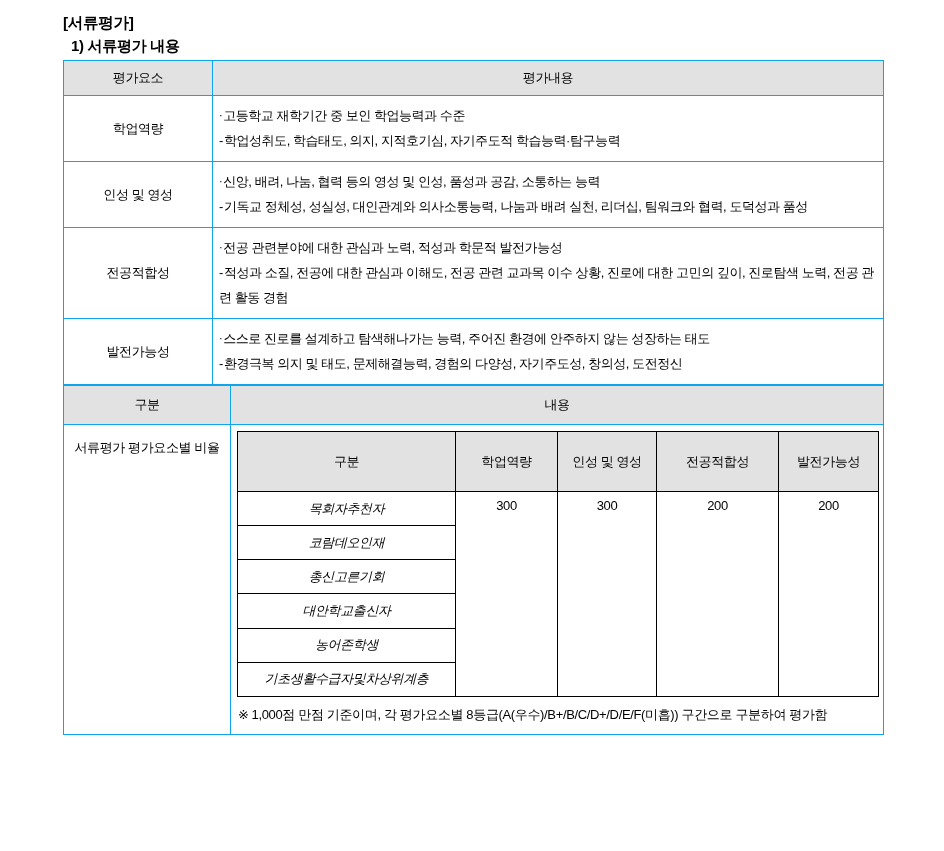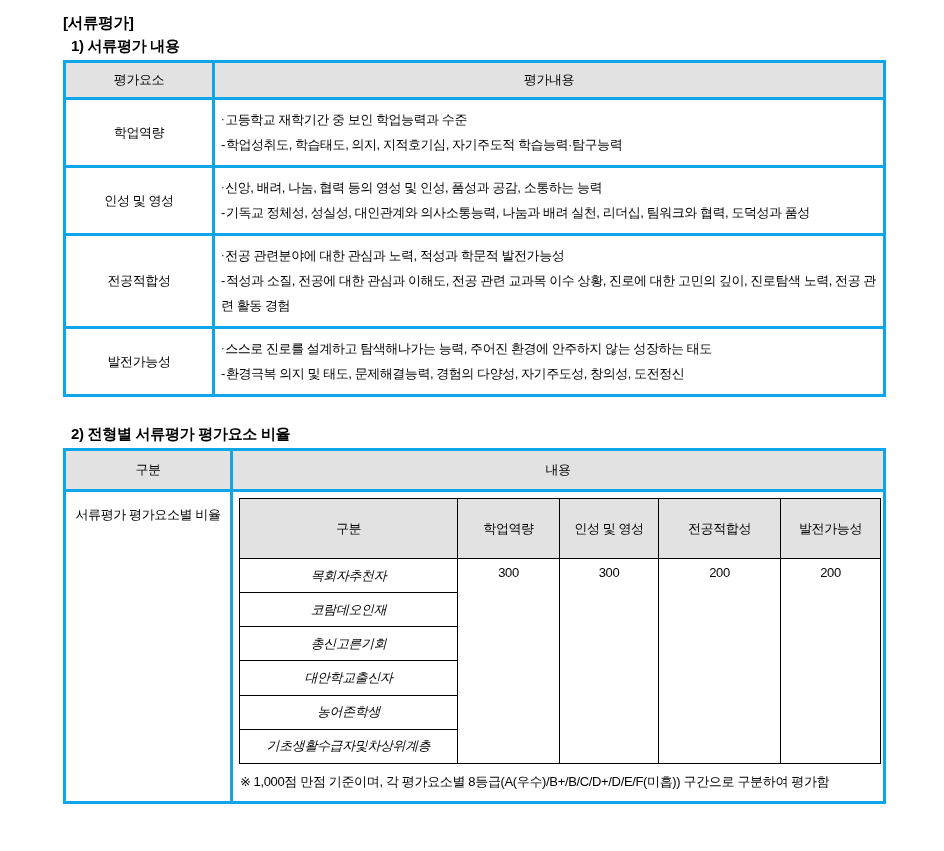--- a/index.html
+++ b/index.html
@@ -42,21 +42,21 @@
   }
 
   
   table.doc {
     border-collapse: collapse;
     width: 820px;
     table-layout: fixed;
     background: #fff;
   }
   table.doc td, table.doc th {
-    border: 3px solid #0ea5e9;
+    border: 1px solid #0ea5e9;
     font-weight: normal;
     font-size: 13px;
     vertical-align: middle;
     letter-spacing: -0.4px;
   }
   .hdr {
     background: #e2e2e2;
     text-align: center;
     height: 32px;
     font-size: 13px;
@@ -197,21 +197,20 @@
       <tr>
         <td class="factor">발전가능성</td>
         <td class="content">
           <div class="line"><span class="mk-dot">·</span><span>스스로 진로를 설계하고 탐색해나가는 능력, 주어진 환경에 안주하지 않는 성장하는 태도</span></div>
           <div class="line"><span class="mk-dash">-</span><span>환경극복 의지 및 태도, 문제해결능력, 경험의 다양성, 자기주도성, 창의성, 도전정신</span></div>
         </td>
       </tr>
     </tbody>
   </table>
 
-  <div class="section-heading second">2) 전형별 서류평가 평가요소 비율</div>
 
   <table class="doc" id="tbl-ratio">
     <colgroup>
         <col class="o1">
         <col class="o2">
       </colgroup>
     <tbody>
       <tr>
         <td class="outer-hdr">구분</td>
         <td class="outer-hdr">내용</td>

